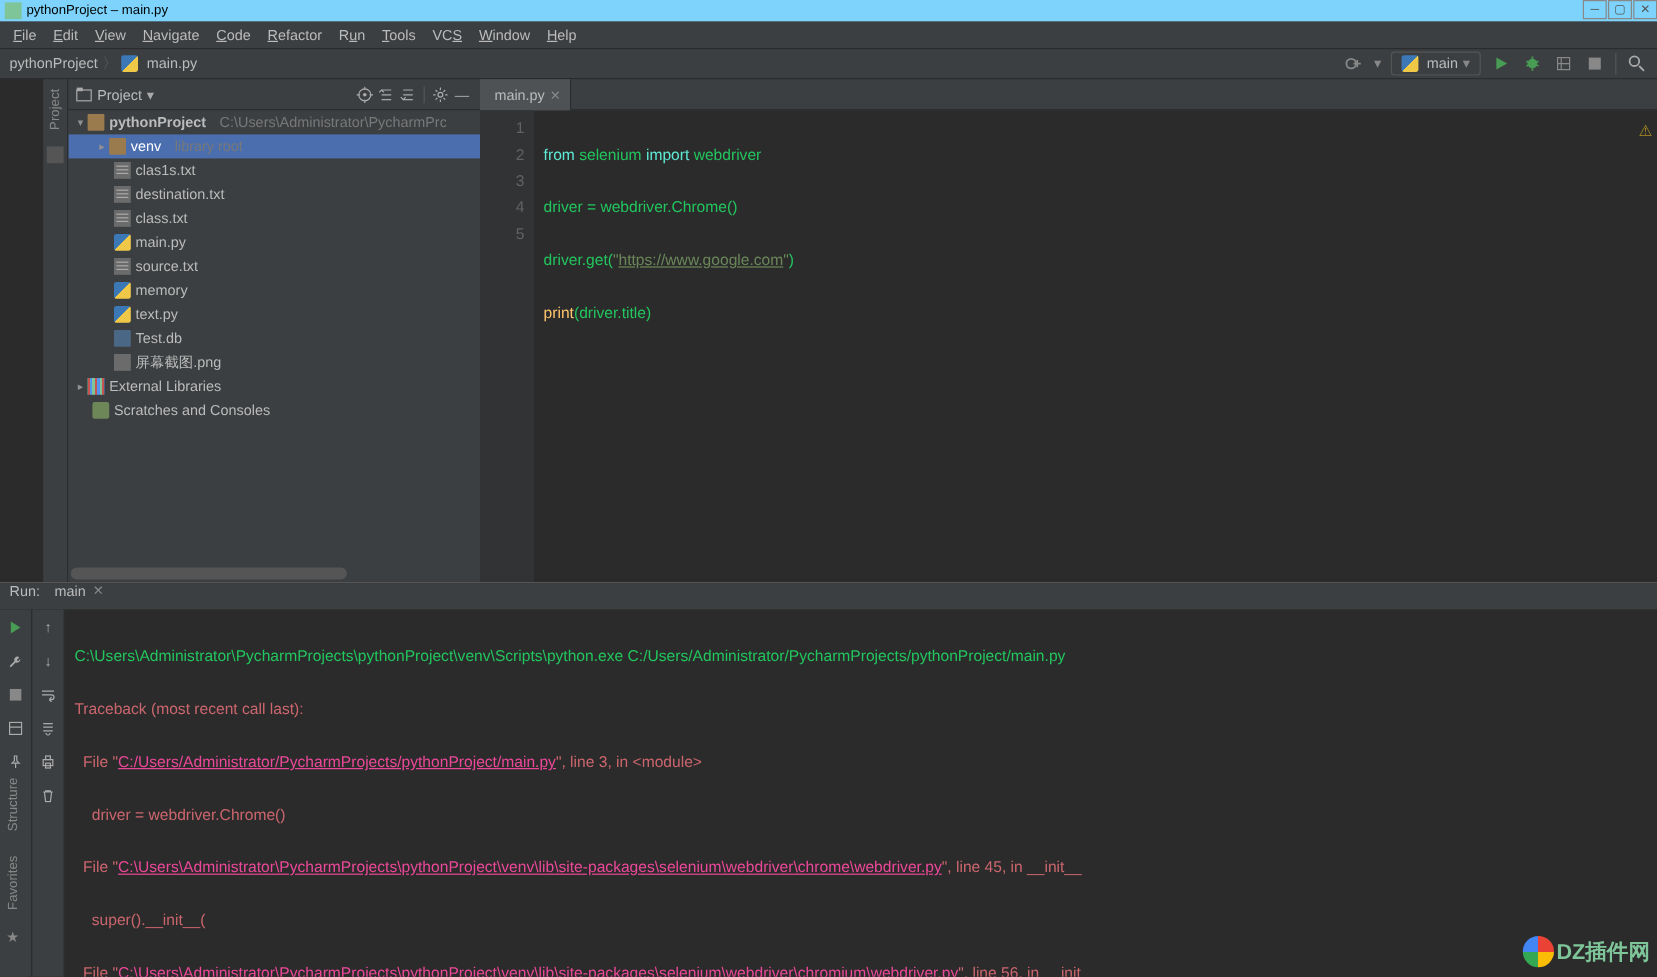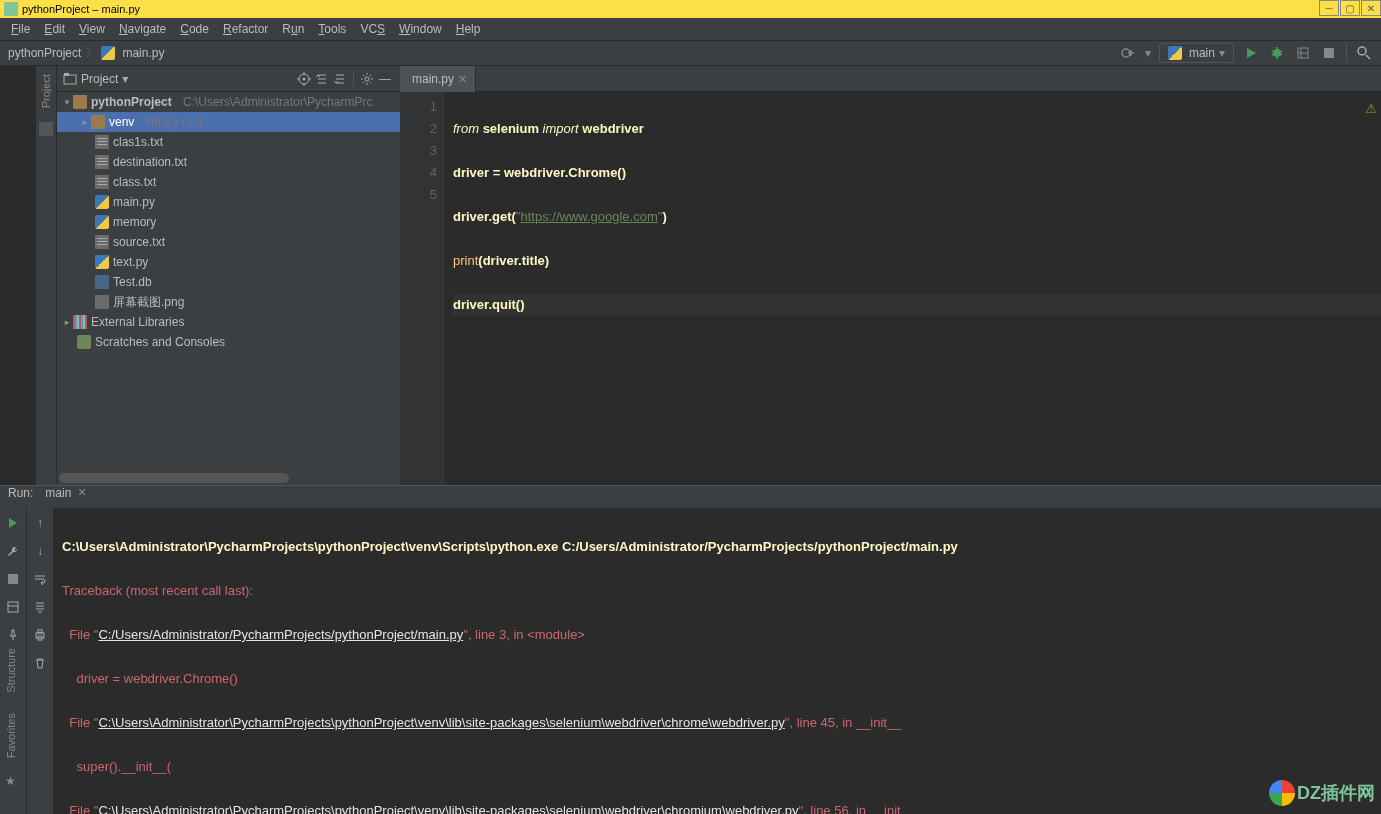--- a/index.html
+++ b/index.html
@@ -1,17 +1,17 @@
 <!DOCTYPE html>
 <html><head>
 <meta charset="utf-8">
 <style>
 * { margin:0; padding:0; box-sizing:border-box; font-family:"Segoe UI",Arial,sans-serif; }
 body { width:1381px; height:814px; background:#2b2b2b; color:#bbb; font-size:12px; overflow:hidden; position:relative; }
-.titlebar { height:18px; background:#fde047; color:#000; display:flex; align-items:center; padding:0 4px; font-size:11px; }
+.titlebar { height:18px; background:#7dd3fc; color:#000; display:flex; align-items:center; padding:0 4px; font-size:11px; }
 .titlebar .ico { width:14px; height:14px; background:#7ec699; margin-right:4px; position:relative; }
 .titlebar .wbtns { position:absolute; right:0; top:0; display:flex; }
 .titlebar .wbtns span { width:20px; height:16px; border:1px solid #888; margin-left:1px; display:flex; align-items:center; justify-content:center; font-size:10px; color:#555; }
 .menubar { height:22px; background:#3c3f41; display:flex; align-items:center; padding:0 4px; color:#bbb; }
 .menubar span { padding:0 7px; cursor:default; }
 .menubar span u { text-decoration:underline; }
 .navbar { height:26px; background:#3c3f41; border-top:1px solid #292b2d; border-bottom:1px solid #292b2d; display:flex; align-items:center; padding:0 8px; }
 .navbar .crumbs { display:flex; align-items:center; gap:4px; }
 .navbar .crumbs .sep { color:#666; }
 .navbar .pyico { display:inline-block; width:14px; height:14px; background:linear-gradient(135deg,#3b78b5 50%,#f0c848 50%); border-radius:2px; margin-right:3px; vertical-align:middle; }
@@ -48,35 +48,35 @@
 .projtool .hscroll .thumb { position:absolute; left:2px; top:2px; width:230px; height:10px; background:#555; border-radius:5px; }
 .editor { flex:1; background:#2b2b2b; display:flex; flex-direction:column; }
 .tabs { height:26px; background:#3c3f41; display:flex; border-bottom:1px solid #292b2d; }
 .tabs .tab { height:26px; padding:0 8px; display:flex; align-items:center; gap:4px; background:#4e5254; border-right:1px solid #292b2d; color:#bbb; }
 .tabs .tab .close { color:#888; font-size:11px; }
 .codearea { flex:1; display:flex; font-family:Consolas,Menlo,monospace; font-size:13px; position:relative; }
 .gutter { width:45px; background:#313335; text-align:right; padding:4px 8px 0 0; color:#606366; line-height:22px; }
 .codelines { flex:1; padding:4px 0 0 8px; line-height:22px; white-space:pre; position:relative; }
 .codelines .ln { height:22px; }
 .codelines .ln.caret { background:#323232; }
-.kw { color:#fef9c3;font-style:italic; }
+.kw { color:#5eead4; }
 .str { color:#6a8759; }
 .url { color:#6a8759; text-decoration:underline; }
 .fn { color:#ffc66d; }
-.nm { color:#fef9c3;font-weight:bold; }
+.nm { color:#22c55e; }
 .warnicon { position:absolute; right:4px; top:6px; color:#b09020; font-size:13px; }
 .run { border-top:1px solid #555; }
 .run .rtab { height:22px; background:#3c3f41; display:flex; padding:0 8px; gap:6px; }
 .run .rtab .x { color:#888; font-size:11px; }
 .run .body { display:flex; height:345px; background:#2b2b2b; }
 .run .iconscol { width:27px; background:#3c3f41; display:flex; flex-direction:column; align-items:center; padding-top:6px; gap:10px; border-right:1px solid #292b2d; }
 .run .iconscol2 { width:27px; background:#3c3f41; display:flex; flex-direction:column; align-items:center; padding-top:6px; gap:10px; border-right:1px solid #292b2d; }
 .console { flex:1; font-family:Consolas,Menlo,monospace; font-size:13px; line-height:22px; padding:6px 0 0 8px; white-space:pre; color:#a9b7c6; overflow:hidden; }
 .console .err { color:#cc666e; }
-.console .link { color:#e5e5e5; text-decoration:underline; }
+.console .link { color:#ec4899; text-decoration:underline; }
 .leftbottom { position:absolute; left:0; bottom:0; width:21px; background:#3c3f41; display:flex; flex-direction:column; align-items:center; gap:12px; padding-bottom:6px; }
 .leftbottom .vlabel { writing-mode:vertical-rl; transform:rotate(180deg); font-size:11px; color:#888; padding:4px 0; }
 .leftbottom .star { color:#888; }
 .watermark { position:absolute; right:6px; bottom:8px; font-size:18px; font-weight:bold; color:#7ec699; display:flex; align-items:center; gap:2px; pointer-events:none;justify-content:center; }
 .watermark .circ { width:26px; height:26px; border-radius:50%; background:conic-gradient(#ea4335 0 25%,#fbbc05 0 50%,#34a853 0 75%,#4285f4 0); }
 svg { display:block; }
 </style>
 </head>
 <body>
 
@@ -220,26 +220,26 @@
         </div>
       <div class="node" style="padding-left:38px">
           <span class="fico txtfile"></span>
           <span>class.txt</span>
         </div>
       <div class="node" style="padding-left:38px">
           <span class="fico pyfile"></span>
           <span>main.py</span>
         </div>
       <div class="node" style="padding-left:38px">
+          <span class="fico txtfile"></span>
+          <span>source.txt</span>
+        </div>
+      <div class="node" style="padding-left:38px">
           <span class="fico pyfile"></span>
           <span>memory</span>
-        </div>
-      <div class="node" style="padding-left:38px">
-          <span class="fico txtfile"></span>
-          <span>source.txt</span>
         </div>
       <div class="node" style="padding-left:38px">
           <span class="fico pyfile"></span>
           <span>text.py</span>
         </div>
       <div class="node" style="padding-left:38px">
           <span class="fico dbfile"></span>
           <span>Test.db</span>
         </div>
       <div class="node" style="padding-left:38px">
@@ -275,21 +275,20 @@
         <div>2</div>
         <div>3</div>
         <div>4</div>
         <div>5</div>
       </div>
       <div class="codelines">
 <div class="ln"><span class="kw">from</span> <span class="nm">selenium</span> <span class="kw">import</span> <span class="nm">webdriver</span></div>
 <div class="ln nm">driver = webdriver.Chrome()</div>
 <div class="ln"><span class="nm">driver.get(</span><span class="str">"</span><span class="url">https://www.google.com</span><span class="str">"</span><span class="nm">)</span></div>
 <div class="ln"><span class="fn">print</span><span class="nm">(driver.title)</span></div>
-<div class="ln caret"><span class="nm">driver.quit()</span></div>
         <span class="warnicon">⚠</span>
       </div>
     </div>
   </div>
 </div>
 
 <div class="run">
   <div class="rtab">
     <span>Run:</span>
     <span class="pyico"></span>

